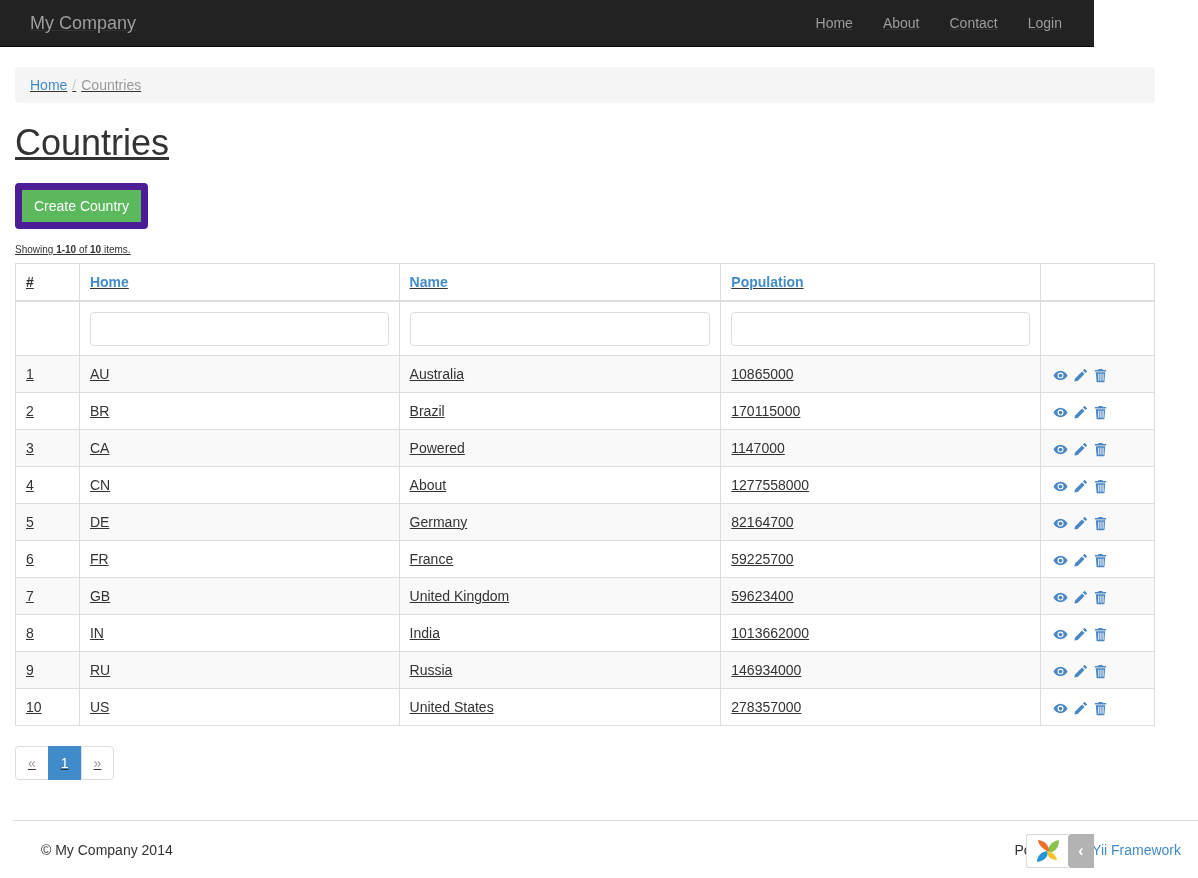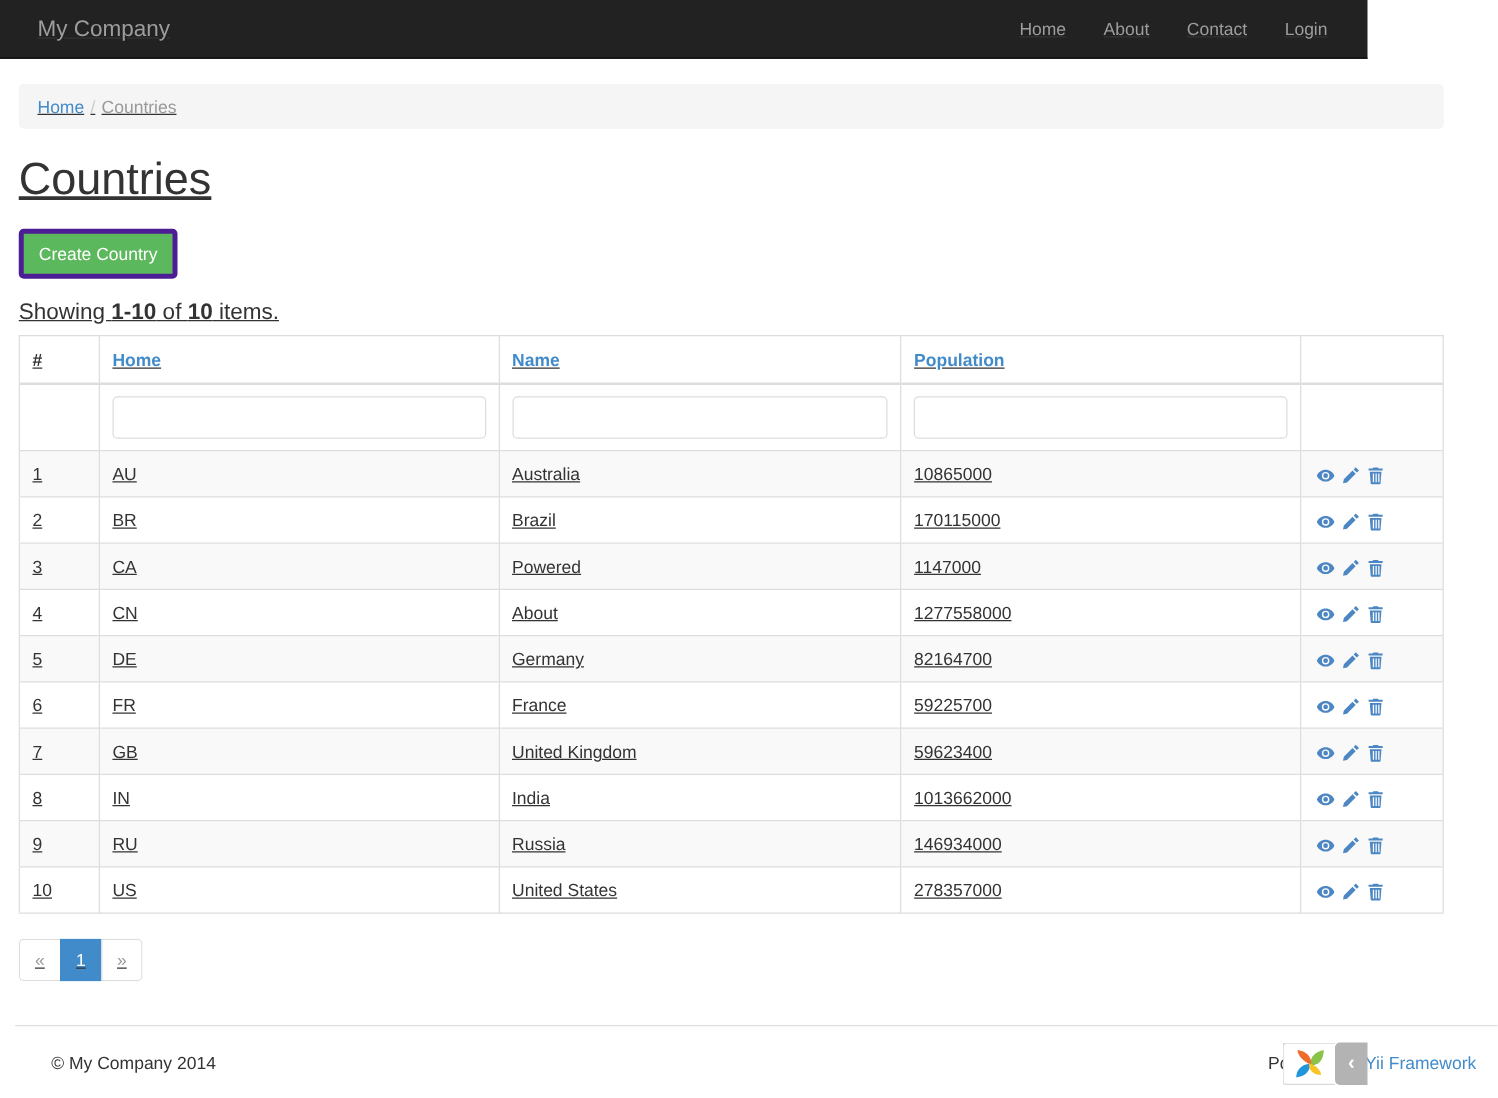--- a/index.html
+++ b/index.html
@@ -70,32 +70,32 @@
     font-weight: 500;
     line-height: 1.1;
     margin: 20px 0 20px 0;
     color: #333333;
   }
 
   
   .btn-success {
     display: inline-block;
     background: #5cb85c;
-    border: 4px solid #4c1d95;
+    border: 7px solid #4c1d95;
     border-radius: 4px;
     color: #ffffff;
     font-size: 14px;
     line-height: 1.428571429;
     padding: 6px 12px;
     cursor: pointer;
     margin-bottom: 14px;
     font-family: inherit;
   }
 
-  .summary { font-size: 18px; color: #333; margin: 0 0 6px 0; }
+  .summary { font-size: 10px; color: #333; margin: 0 0 6px 0; }
   .summary b { font-weight: bold; }
 
   
   table.grid {
     width: 1140px;
     border-collapse: collapse;
     border-top: 1px solid #dddddd;
     border-left: 1px solid #dddddd;
     border-right: 1px solid #dddddd;
     background: #ffffff;

